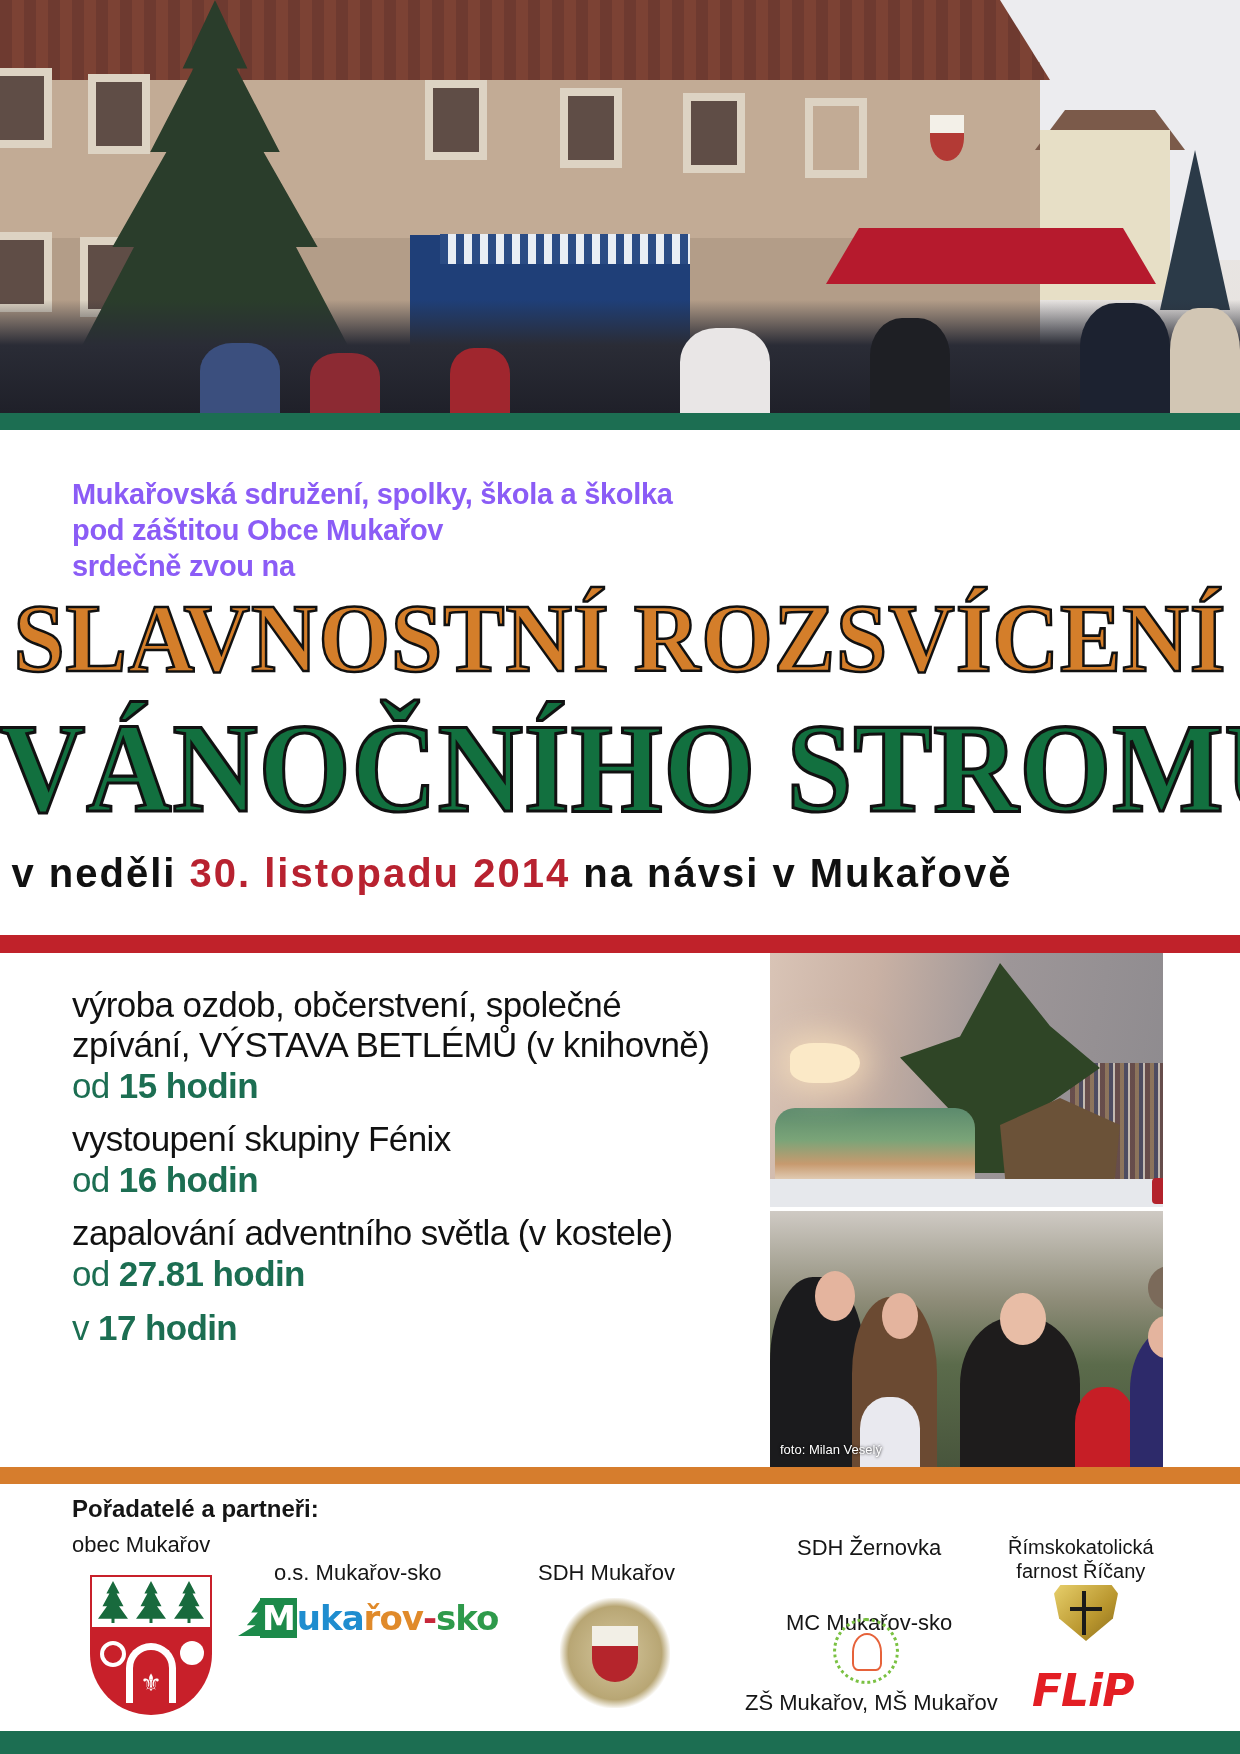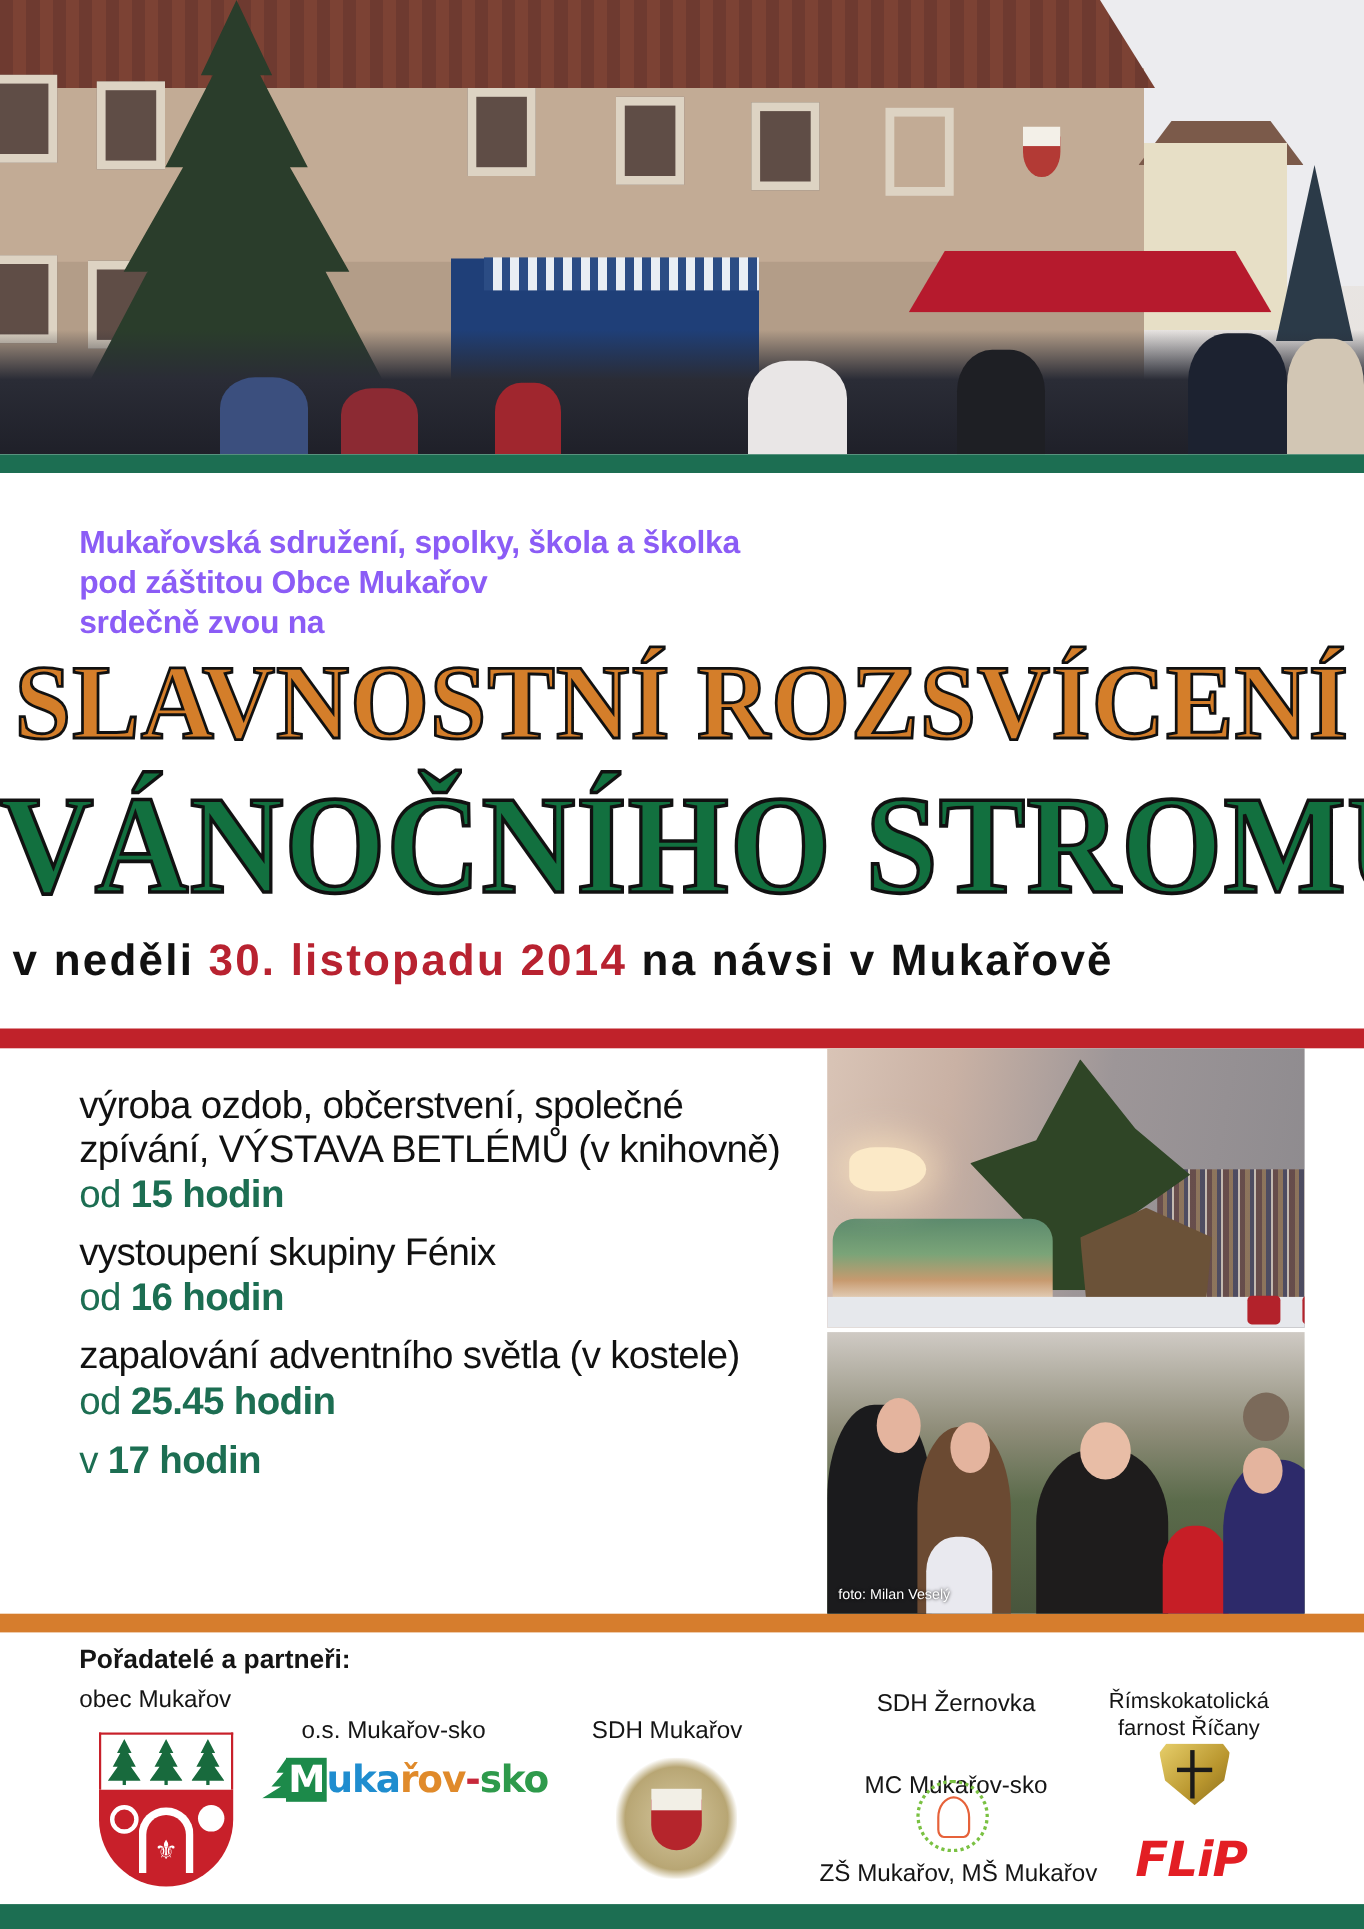--- a/index.html
+++ b/index.html
@@ -64,21 +64,21 @@
   
   .program { position: absolute; left: 72px; top: 985px; width: 690px; }
   .prog-item { margin-bottom: 12px; }
   .prog-desc { font-family: "Liberation Sans", sans-serif; font-size: 35px; line-height: 40px; color: #111;
                letter-spacing: -0.6px; white-space: nowrap; }
   .prog-time { font-family: "Liberation Sans", sans-serif; font-size: 35px; line-height: 42px; color: #1c6e52;
                letter-spacing: -0.6px; white-space: nowrap; }
   .prog-time b { font-weight: bold; }
 
   
-  .photo { position: absolute; left: 752px; width: 434px; overflow: hidden; text-align: right; }
+  .photo { position: absolute; left: 770px; width: 393px; overflow: hidden; text-align: right; }
   .photo-library { top: 953px; height: 254px;
                    background: linear-gradient(100deg, #d9c4b6 0%, #c9b1a4 25%, #9d9698 55%, #8d8a8e 100%); }
   .photo-library .shelf { position: absolute; left: 300px; top: 110px; width: 170px; height: 120px;
                           background: repeating-linear-gradient(90deg, #5c3d3a 0 5px, #8b6e4f 5px 9px, #3d3c55 9px 13px, #cfc4b8 13px 15px); opacity: 0.8; }
   .photo-library .counter { position: absolute; left: 0; top: 226px; width: 470px; height: 28px; background: #e6e8ec; }
   .photo-library .branch { position: absolute; left: 130px; top: 10px; width: 200px; height: 210px; background: #2f4526;
                            clip-path: polygon(50% 0, 75% 30%, 100% 50%, 70% 70%, 60% 100%, 35% 100%, 25% 70%, 0 45%, 30% 35%); }
   .photo-library .nativity { position: absolute; left: 230px; top: 145px; width: 120px; height: 90px; background: #6b5238;
                              clip-path: polygon(50% 0, 100% 30%, 95% 100%, 5% 100%, 0 30%); }
   .photo-library .village { position: absolute; left: 5px; top: 155px; width: 200px; height: 80px;
@@ -189,21 +189,21 @@
     <div class="prog-desc">výroba ozdob, občerstvení, společné</div>
     <div class="prog-desc">zpívání, VÝSTAVA BETLÉMŮ (v knihovně)</div>
     <div class="prog-time"><span>od </span><b>15 hodin</b></div>
   </div>
   <div class="prog-item">
     <div class="prog-desc">vystoupení skupiny Fénix</div>
     <div class="prog-time"><span>od </span><b>16 hodin</b></div>
   </div>
   <div class="prog-item">
     <div class="prog-desc">zapalování adventního světla (v kostele)</div>
-    <div class="prog-time"><span>od </span><b>25.45 hodin</b></div>
+    <div class="prog-time"><span>od </span><b>27.81 hodin</b></div>
   </div>
   <div class="prog-item">
     <div class="prog-time"><span>v </span><b>17 hodin</b></div>
   </div>
 </div>
 
 <div class="photo photo-library" aria-label="Nativity scene exhibition in library">
   <div class="shelf"></div>
   <div class="branch"></div>
   <div class="village"></div>

